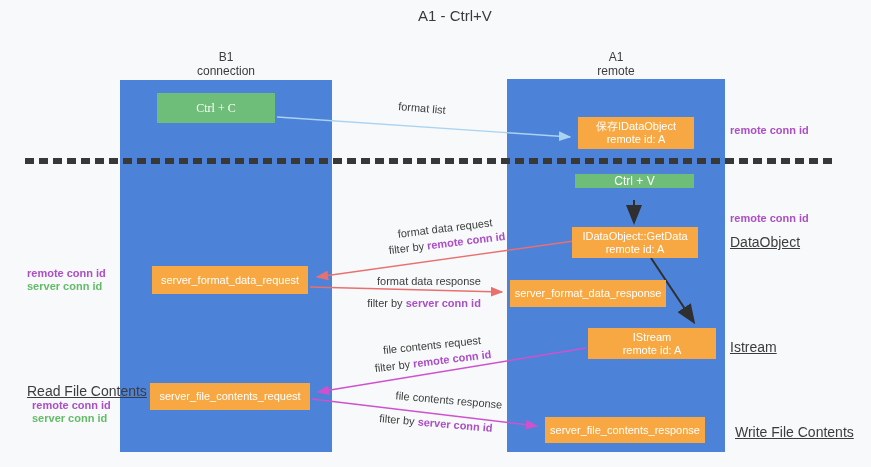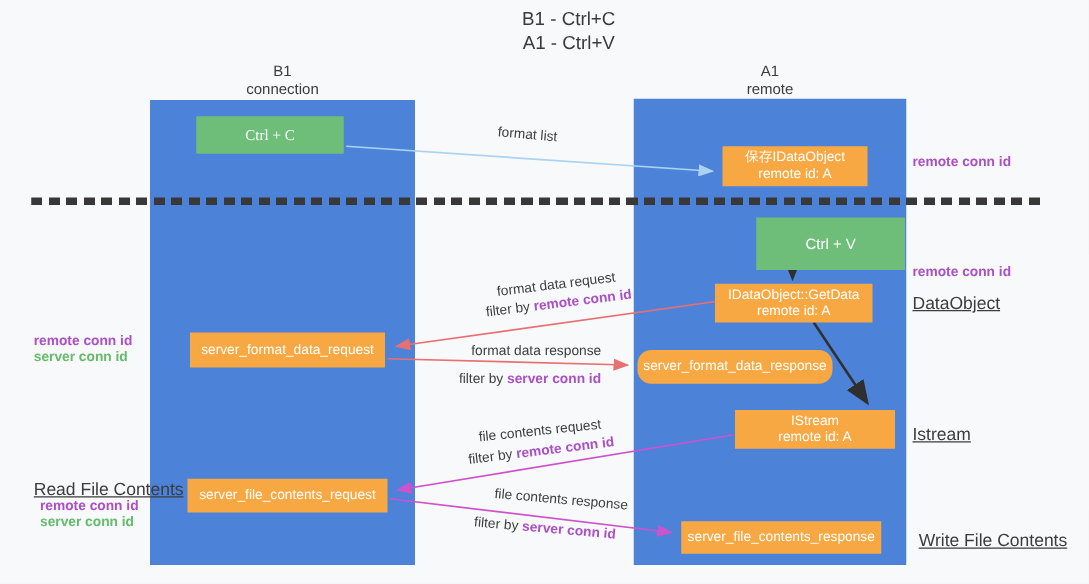--- a/index.html
+++ b/index.html
@@ -43,21 +43,20 @@
   .st-mag{stroke:var(--arrow-magenta);stroke-width:1.4;fill:none;}
   .mk-blue{fill:var(--arrow-blue);} .mk-black{fill:var(--arrow-black);}
   .mk-red{fill:var(--arrow-red);} .mk-mag{fill:var(--arrow-magenta);}
 </style>
 </head>
 <body>
 
 <div class="canvas">
 
   <div class="title">
-    <div>B1 - Ctrl+C</div>
     <div>A1 - Ctrl+V</div>
   </div>
 
   <div class="col-header" style="left:120px;width:212px;">
     <div>B1</div>
     <div>connection</div>
   </div>
   <div class="col-header" style="left:507px;width:218px;">
     <div>A1</div>
     <div>remote</div>
@@ -94,34 +93,34 @@
 
   <div class="node green" style="left:157px;top:93px;width:118px;height:30px;font-family:Liberation Serif, serif;">
     <span class="ln">Ctrl + C</span>
   </div>
 
   <div class="node orange" style="left:578px;top:117px;width:116px;height:32px;">
     <span class="ln">保存IDataObject</span>
     <span class="ln">remote id: A</span>
   </div>
 
-  <div class="node green" style="left:605px;top:174px;width:119px;height:42px;text-align:center;">
+  <div class="node green" style="left:575px;top:174px;width:119px;height:14px;text-align:center;">
     <span class="ln">Ctrl + V</span>
   </div>
 
   <div class="node orange" style="left:572px;top:227px;width:126px;height:31px;">
     <span class="ln">IDataObject::GetData</span>
     <span class="ln">remote id: A</span>
   </div>
 
   <div class="node orange" style="left:152px;top:266px;width:156px;height:28px;">
     <span class="ln">server_format_data_request</span>
   </div>
 
-  <div class="node orange" style="left:510px;top:280px;width:156px;height:27px;border-radius:11px;">
+  <div class="node orange" style="left:510px;top:280px;width:156px;height:27px;">
     <span class="ln">server_format_data_response</span>
   </div>
 
   <div class="node orange" style="left:588px;top:328px;width:128px;height:31px;">
     <span class="ln">IStream</span>
     <span class="ln">remote id: A</span>
   </div>
 
   <div class="node orange" style="left:545px;top:417px;width:160px;height:26px;">
     <span class="ln">server_file_contents_response</span>

